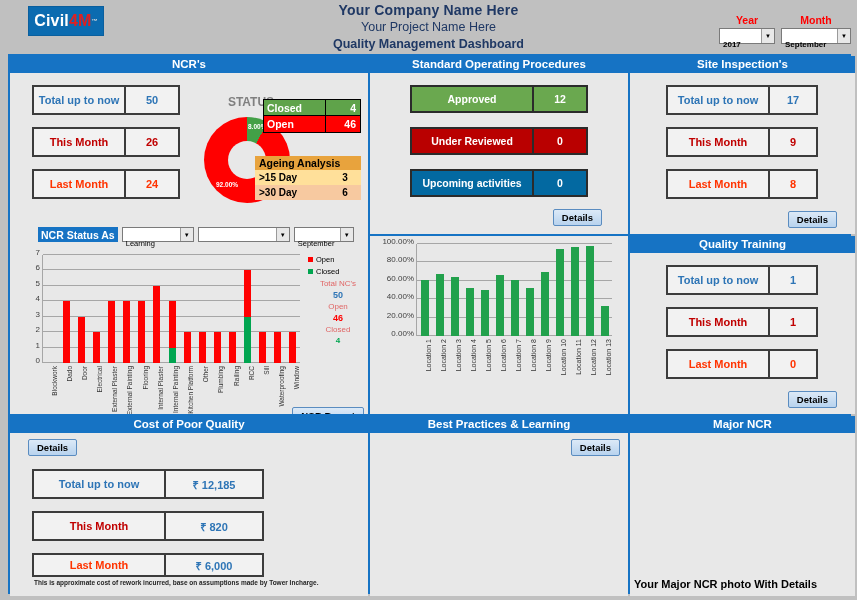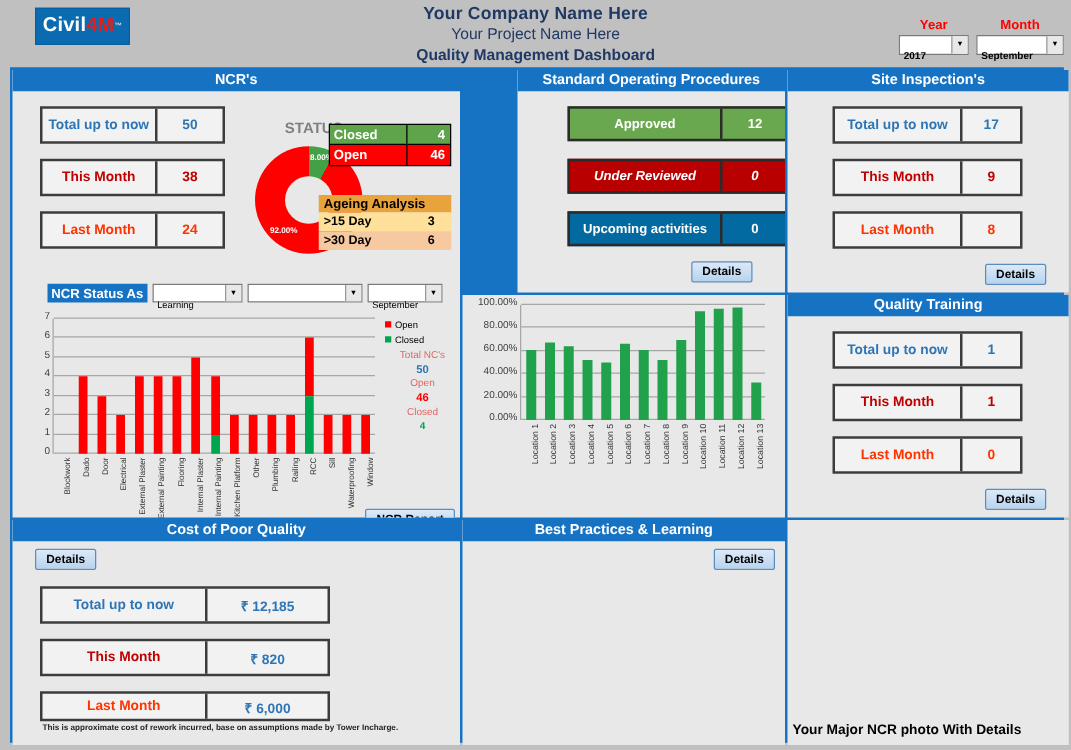--- a/index.html
+++ b/index.html
@@ -98,21 +98,21 @@
     font-size: 11.5px; font-weight: bold;
     text-align: center;
     line-height: 17px; height: 17px;
     position: relative;
     flex: none;
   }
   .panel-body { flex: 1; position: relative; }
 
   
   #panel-ncr { grid-column: 1; grid-row: 1 / span 2; }
-  #panel-sop { grid-column: 2; grid-row: 1; margin-left: 44px; }
+  #panel-sop { grid-column: 2; grid-row: 1; }
   #panel-site { grid-column: 3; grid-row: 1; }
   #panel-pqr { grid-column: 2; grid-row: 2; }
   #panel-training { grid-column: 3; grid-row: 2; }
   #panel-cost { grid-column: 1; grid-row: 3; }
   #panel-best { grid-column: 2; grid-row: 3; }
   #panel-major { grid-column: 3; grid-row: 3; }
 
   
   .metric {
     display: flex;
@@ -312,21 +312,21 @@
   .sop-row .sop-label {
     flex: 1; display: flex; align-items: center; justify-content: center;
     color: #ffffff; font-size: 10.5px; font-weight: bold;
     border-right: 2px solid #2b2b2b;
   }
   .sop-row .sop-value {
     width: 52px; display: flex; align-items: center; justify-content: center;
     color: #ffffff; font-size: 10.5px; font-weight: bold;
   }
   #sop-approved { background: #6aa84f; }
-  #sop-reviewed { background: #b90000; font-style: italic; }
+  #sop-reviewed { background: #b90000; }
   #sop-upcoming { background: #0369a1; }
   #sop-details-btn { position: absolute; right: 26px; bottom: 8px; }
 
   
   .rmetrics {
     position: absolute; left: 36px; top: 12px; width: 152px;
     display: flex; flex-direction: column; gap: 12px;
   }
   .rmetrics .metric .m-value { width: 46px; }
   .panel-details-btn { position: absolute; right: 18px; bottom: 6px; }
@@ -418,21 +418,21 @@
     <div class="panel-header">NCR's</div>
     <div class="panel-body">
 
       <div id="ncr-metrics">
         <div class="metric m-total">
           <div class="m-label">Total up to now</div>
           <div class="m-value">50</div>
         </div>
         <div class="metric m-this">
           <div class="m-label">This Month</div>
-          <div class="m-value">38</div>
+          <div class="m-value">26</div>
         </div>
         <div class="metric m-last">
           <div class="m-label">Last Month</div>
           <div class="m-value">24</div>
         </div>
       </div>
 
       <div id="status-label">STATUS</div>
       <div id="donut-wrap">
         <div id="donut"></div>
@@ -866,18 +866,19 @@
   </div>
 
   <div class="panel" id="panel-best">
     <div class="panel-header">Best Practices &amp; Learning</div>
     <div class="panel-body">
       <button class="btn" id="best-details-btn">Details</button>
     </div>
   </div>
 
   <div class="panel" id="panel-major">
+    <div class="panel-header">Major NCR</div>
     <div class="panel-body">
       <div class="bottom-caption">Your Major NCR photo With Details</div>
     </div>
   </div>
 
 </div>
 
 </body></html>

